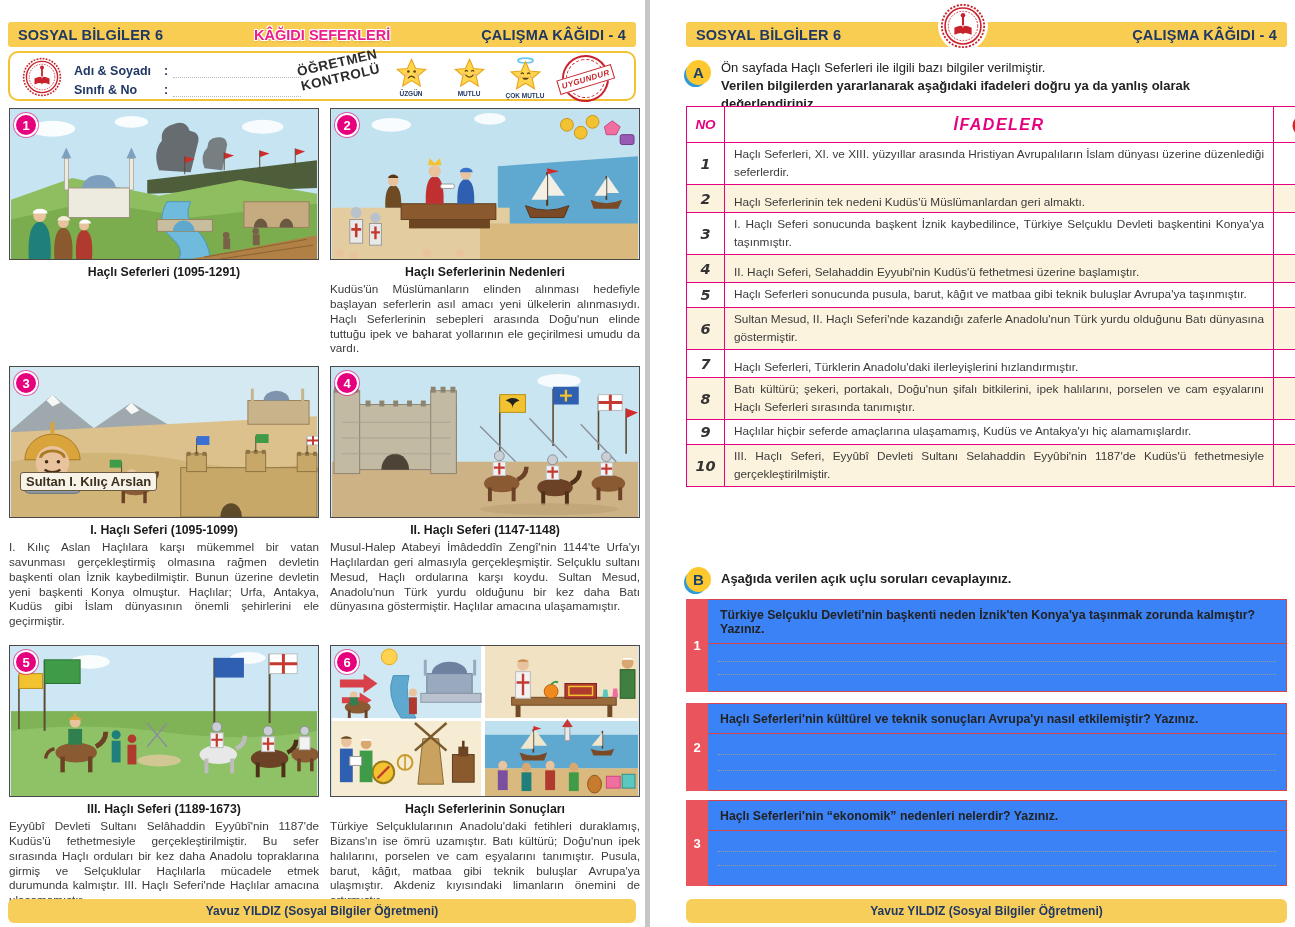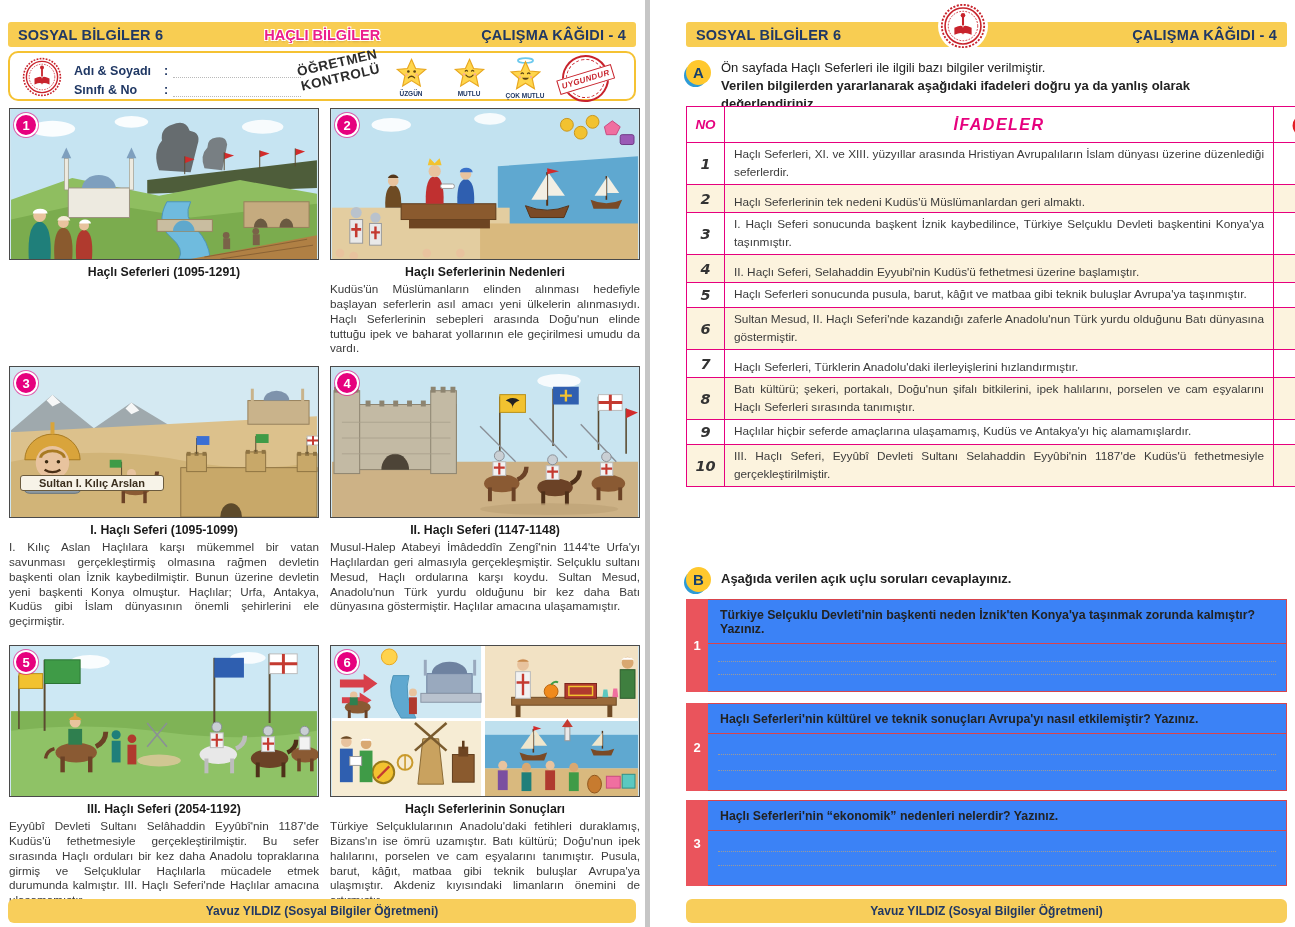--- a/index.html
+++ b/index.html
@@ -46,21 +46,21 @@
   .fig{position:absolute;width:310px;}
   .imgbox{position:relative;width:310px;height:152px;border:1.5px solid #4a4a4a;
        box-sizing:border-box;background:#cfe6f0;overflow:hidden;}
   .imgbox svg{display:block;width:100%;height:100%;}
   .numbadge{position:absolute;left:4px;top:4px;width:20px;height:20px;border-radius:50%;
        background:#E6007E;border:2px solid #fff;box-shadow:0 0 0 1px rgba(230,0,126,.6);
        color:#fff;font-weight:bold;font-size:13px;display:flex;align-items:center;justify-content:center;z-index:2;}
   .fig figcaption{font-weight:bold;font-size:12.3px;color:#1a1a1a;text-align:center;margin:5px 0 3px;}
   .fig p{margin:0;font-size:11.7px;line-height:1.27;color:#3b3b3b;text-align:justify;}
   .fig-banner{position:absolute;left:10px;bottom:26px;background:#F7F3E8;border:1px solid #6b5b3e;
-       border-radius:3px;padding:1px 18px;font-size:11px;font-weight:bold;color:#3b2f1e;z-index:2;white-space:nowrap;}
+       border-radius:3px;padding:1px 5px;font-size:13px;font-weight:bold;color:#3b2f1e;z-index:2;white-space:nowrap;}
 
   
   .pfooter{position:absolute;height:24px;background:#F8CE5B;border-radius:6px;
        display:flex;align-items:center;justify-content:center;font-weight:bold;font-size:12px;color:#203864;}
   .page-left .pfooter{left:8px;top:899px;width:628px;}
   .page-right .pfooter{left:36px;top:899px;width:601px;}
 
   
   .logo-right{position:absolute;left:288px;top:1px;width:50px;height:50px;background:#fff;border-radius:50%;
        z-index:2;display:flex;align-items:center;justify-content:center;}
@@ -97,21 +97,21 @@
 </style>
 </head>
 <body>
 
 <div>
 
   <section class="page page-left">
 
     <header class="hdr">
       <span class="hdr-left">SOSYAL BİLGİLER 6</span>
-      <span class="hdr-center">HAÇLI BİLGİLER</span>
+      <span class="hdr-center">KÂĞIDI SEFERLERİ</span>
       <span class="hdr-right">ÇALIŞMA KÂĞIDI - 4</span>
     </header>
 
     <div class="info-box">
       <span class="logo-left">
         <svg viewBox="0 0 40 40" width="40" height="40">
           <circle cx="20" cy="20" r="18.4" fill="#fff" stroke="#C8232C" stroke-width="1.6" stroke-dasharray="1.8 1.3"></circle>
           <circle cx="20" cy="20" r="15.6" fill="none" stroke="#C8232C" stroke-width="1.4"></circle>
           <circle cx="20" cy="20" r="12.8" fill="none" stroke="#C8232C" stroke-width=".8" stroke-dasharray="1.5 1.2"></circle>
           <rect x="19.1" y="12" width="1.8" height="7.5" fill="#C8232C"></rect>
@@ -519,21 +519,21 @@
               <path d="M260.5 93 v13 M255 99 h11.5" stroke="#C43A30" stroke-width="2.2"></path>
               <circle cx="260.5" cy="86" r="5" fill="#C9CFD4" stroke="#8a9097"></circle>
             <ellipse cx="298" cy="110" rx="14" ry="8" fill="#8A5A33"></ellipse>
               <rect x="290" y="114" width="3.6" height="13" fill="#6B4226"></rect>
               <rect x="303" y="114" width="3.6" height="13" fill="#6B4226"></rect>
               <rect x="292" y="92" width="11" height="13" fill="#F2F2F2" stroke="#bbb"></rect>
               <circle cx="297.5" cy="86" r="4.6" fill="#C9CFD4" stroke="#8a9097"></circle>
           </g>
         </svg>
       </div>
-      <figcaption>III. Haçlı Seferi (2054-1192)</figcaption>
+      <figcaption>III. Haçlı Seferi (1189-1673)</figcaption>
       <p>Eyyûbî Devleti Sultanı Selâhaddin Eyyûbî'nin 1187'de Kudüs'ü fethetmesiyle gerçekleştirilmiştir. Bu sefer sırasında Haçlı orduları bir kez daha Anadolu topraklarına girmiş ve Selçuklular Haçlılarla mücadele etmek durumunda kalmıştır. III. Haçlı Seferi'nde Haçlılar amacına ulaşamamıştır.</p>
     </figure>
 
     <figure class="fig" style="left:330px;top:645px;margin:0;">
       <div class="imgbox">
         <span class="numbadge">6</span>
         <svg viewBox="0 0 310 152">
           <rect width="310" height="152" fill="#fff"></rect>
           <g>
               <rect x="0" y="0" width="151" height="73" fill="#CFE8F3"></rect>

